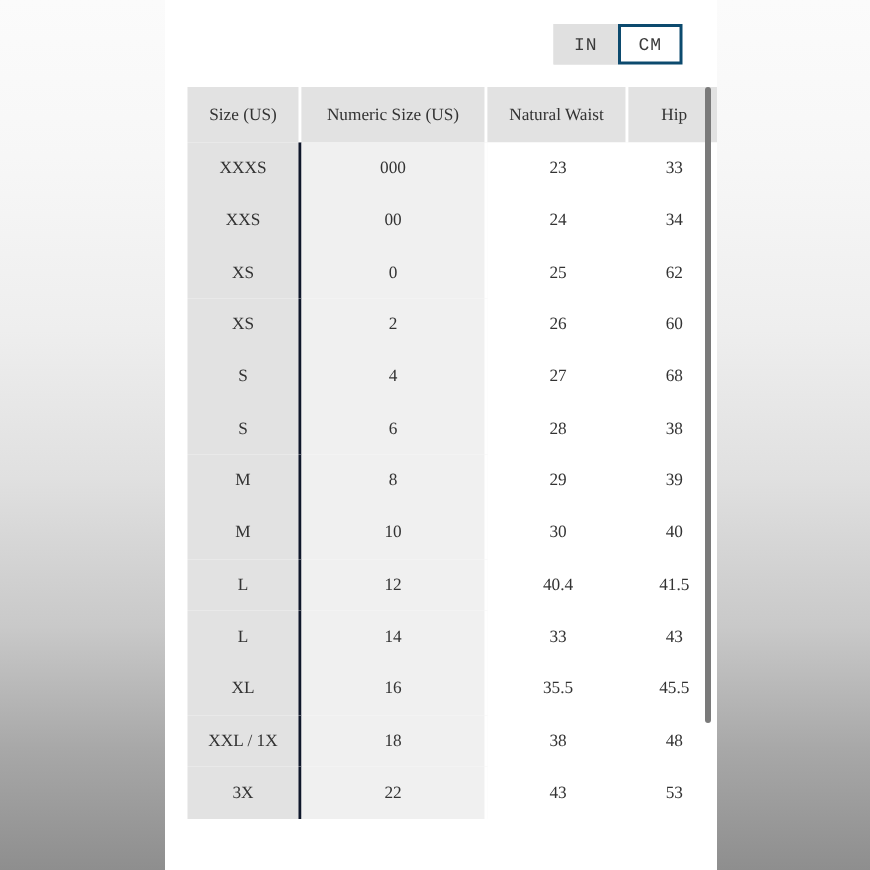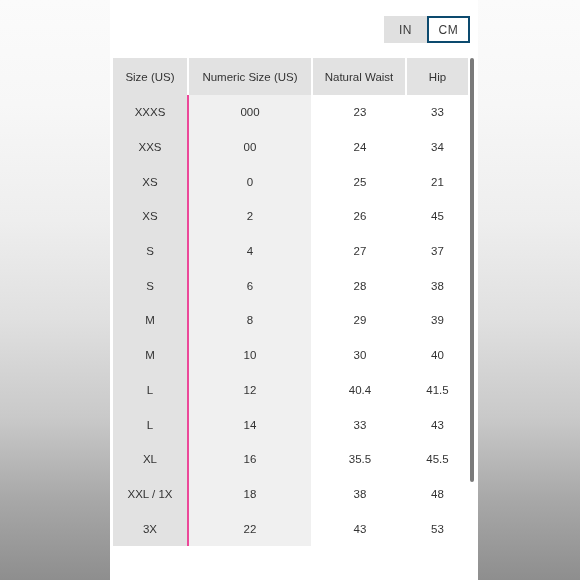--- a/index.html
+++ b/index.html
@@ -35,24 +35,25 @@
     top: 0;
     width: 368px;
     height: 580px;
     background: #ffffff;
     overflow: hidden;
   }
 
   
   #toggle {
     position: absolute;
-    left: 274px;
+    left: 259px;
     top: 16px;
     display: flex;
     height: 40px;
+    font-family: Liberation Mono, monospace;
   }
   .seg {
     width: 43px;
     height: 27px;
     box-sizing: border-box;
     display: flex;
     align-items: center;
     justify-content: center;
     font-size: 12px;
     letter-spacing: 0.6px;
@@ -65,26 +66,27 @@
     border: 1px solid #e0e0e0;
   }
   .seg.active-on {
     background: #ffffff;
     border: 2px solid #0c4a6e;
   }
 
   
   #table {
     position: absolute;
-    left: 3px;
+    left: 15px;
     top: 58px;
     width: 355px;
     border-collapse: separate;
     border-spacing: 0;
     table-layout: fixed;
+    font-family: Liberation Serif, serif;
   }
   #table col.c1 { width: 76px; }
   #table col.c2 { width: 124px; }
   #table col.c3 { width: 94px; }
   #table col.c4 { width: 61px; }
 
   #table th {
     height: 37px;
     background: #e2e2e2;
     font-size: 11.5px;
@@ -99,21 +101,21 @@
   #table td {
     height: 34.7px;
     font-size: 11.5px;
     color: #333333;
     text-align: center;
     padding: 0 2px;
     background: #ffffff;
   }
   #table td.col-size {
     background: #e2e2e2;
-    border-right: 2px solid #ec4899;
+    border-right: 2px solid #0f172a;
   }
   #table td.col-num {
     background: #f0f0f0;
     border-right: 2px solid #ffffff;
   }
 
   
   #scrollbar-track {
     position: absolute;
     left: 470px;
@@ -169,33 +171,33 @@
           <tr>
             <td class="col-size">XXS</td>
             <td class="col-num">00</td>
             <td class="col-waist">24</td>
             <td class="col-hip">34</td>
           </tr>
           <tr>
             <td class="col-size">XS</td>
             <td class="col-num">0</td>
             <td class="col-waist">25</td>
-            <td class="col-hip">21</td>
+            <td class="col-hip">62</td>
           </tr>
           <tr>
             <td class="col-size">XS</td>
             <td class="col-num">2</td>
             <td class="col-waist">26</td>
-            <td class="col-hip">45</td>
+            <td class="col-hip">60</td>
           </tr>
           <tr>
             <td class="col-size">S</td>
             <td class="col-num">4</td>
             <td class="col-waist">27</td>
-            <td class="col-hip">37</td>
+            <td class="col-hip">68</td>
           </tr>
           <tr>
             <td class="col-size">S</td>
             <td class="col-num">6</td>
             <td class="col-waist">28</td>
             <td class="col-hip">38</td>
           </tr>
           <tr>
             <td class="col-size">M</td>
             <td class="col-num">8</td>

